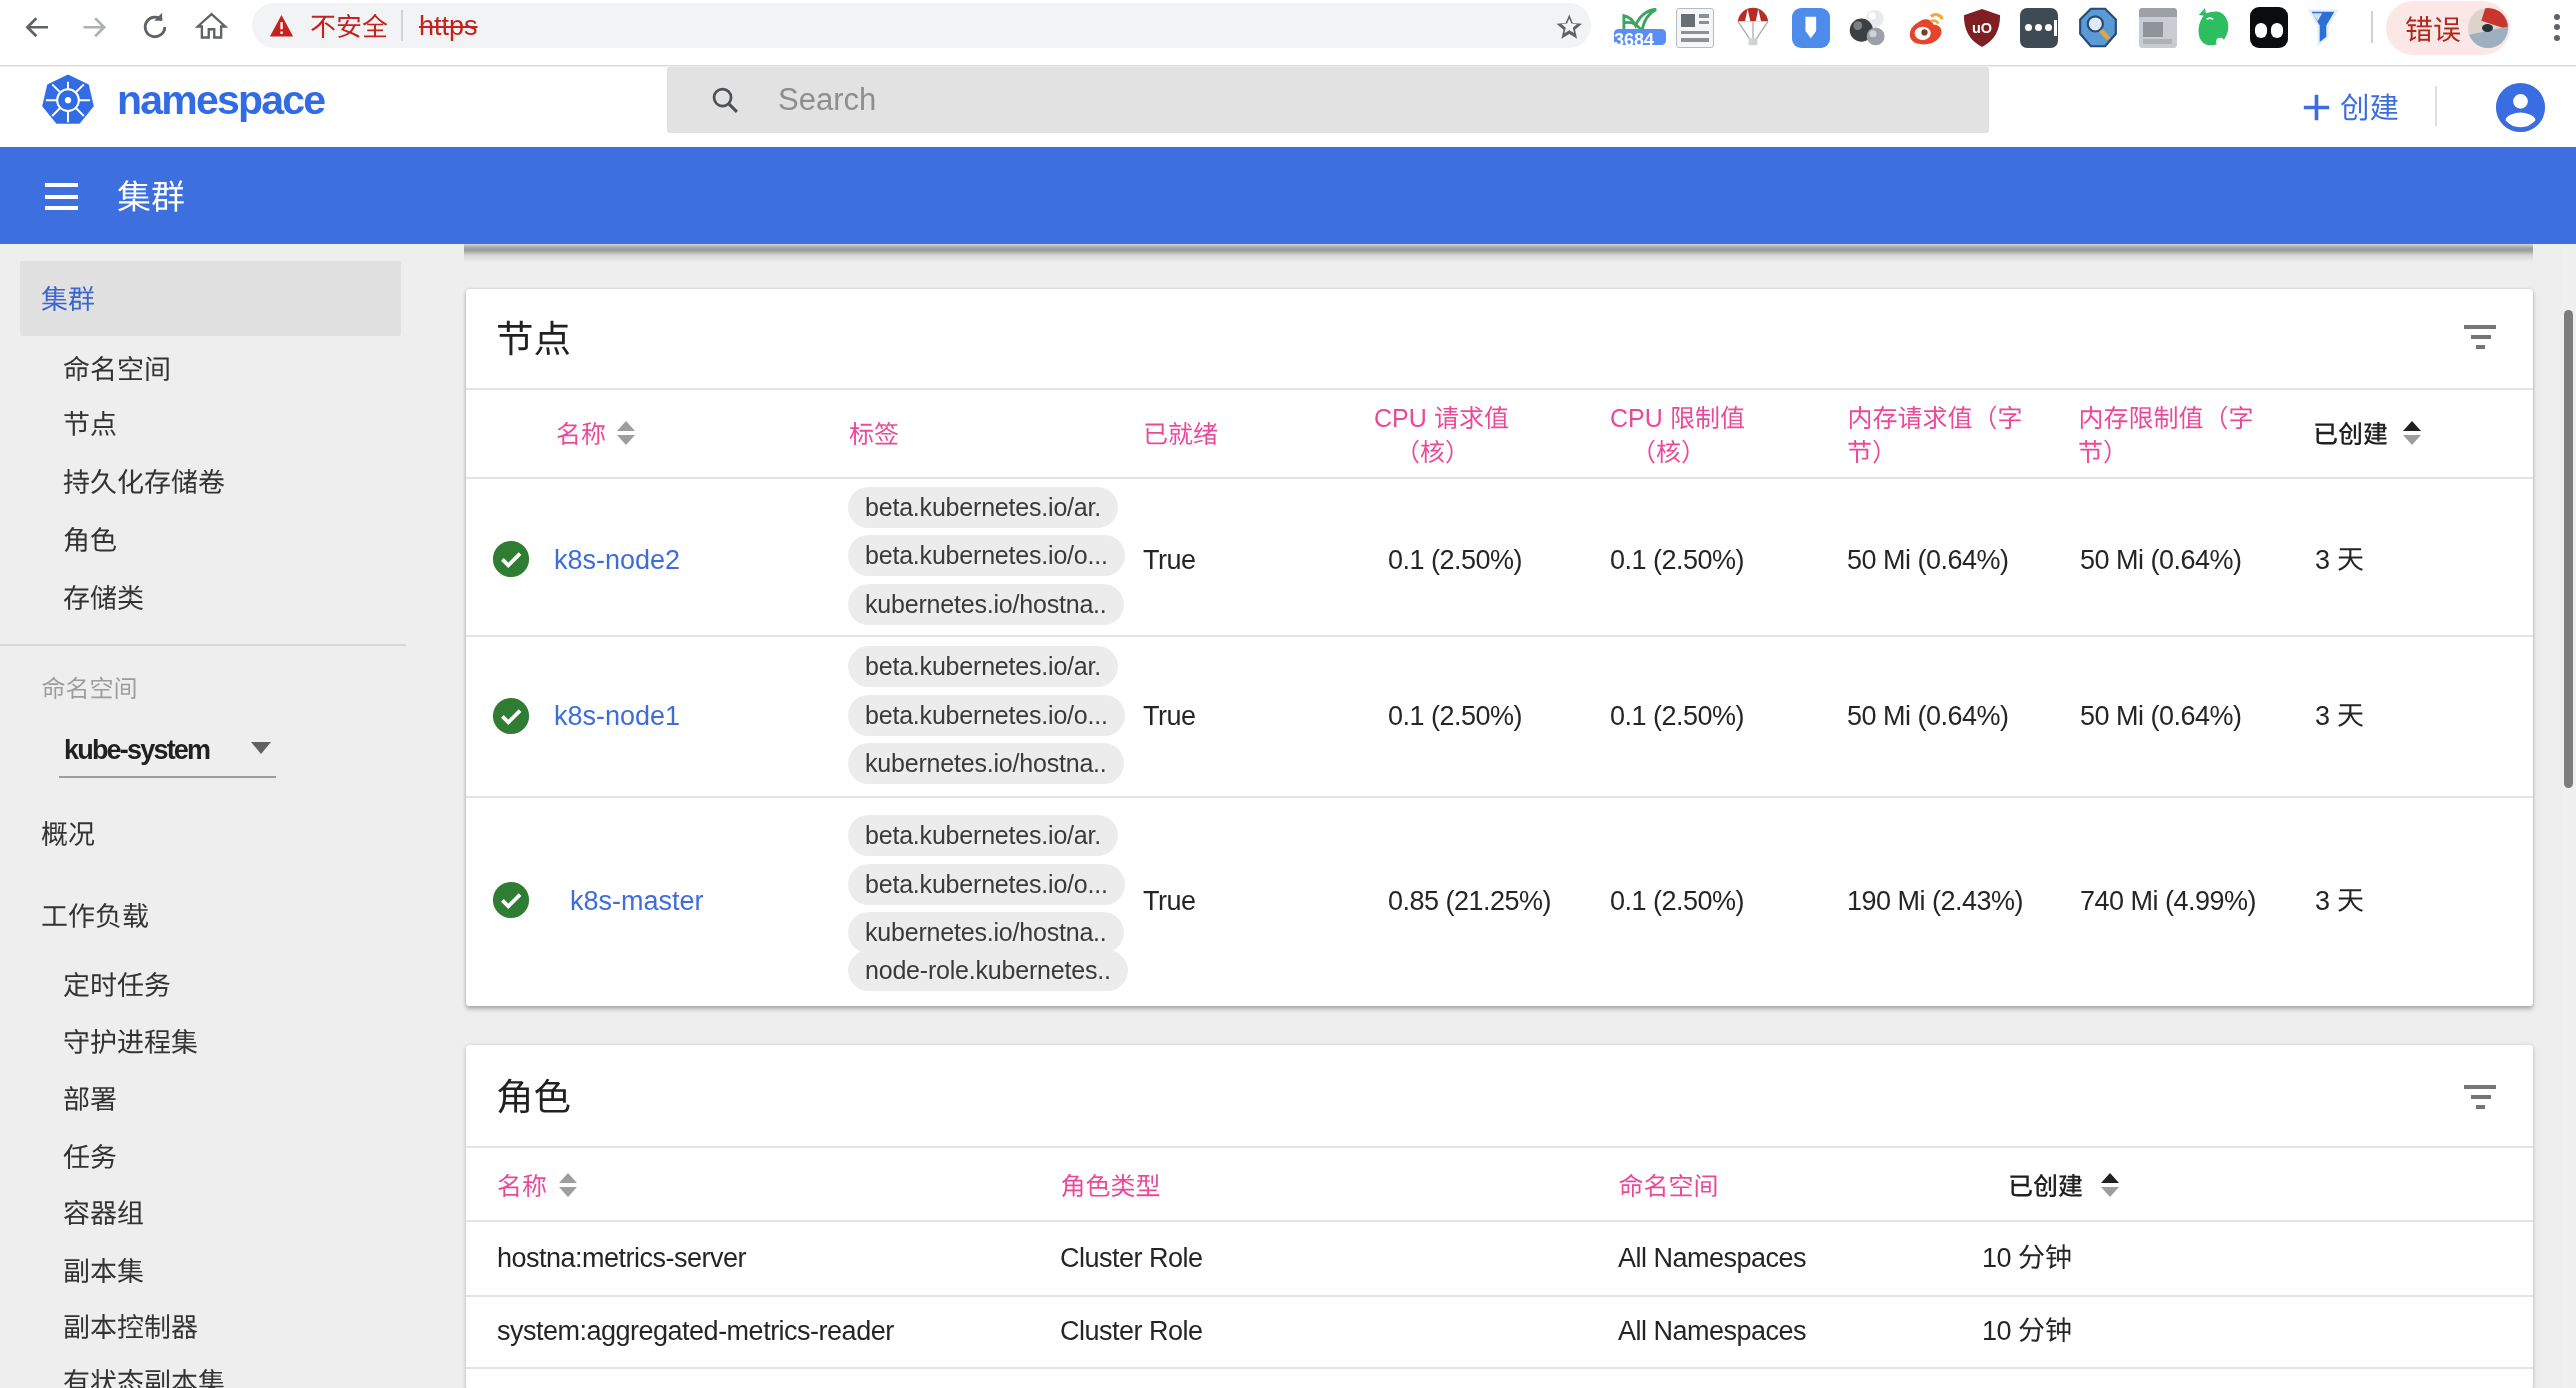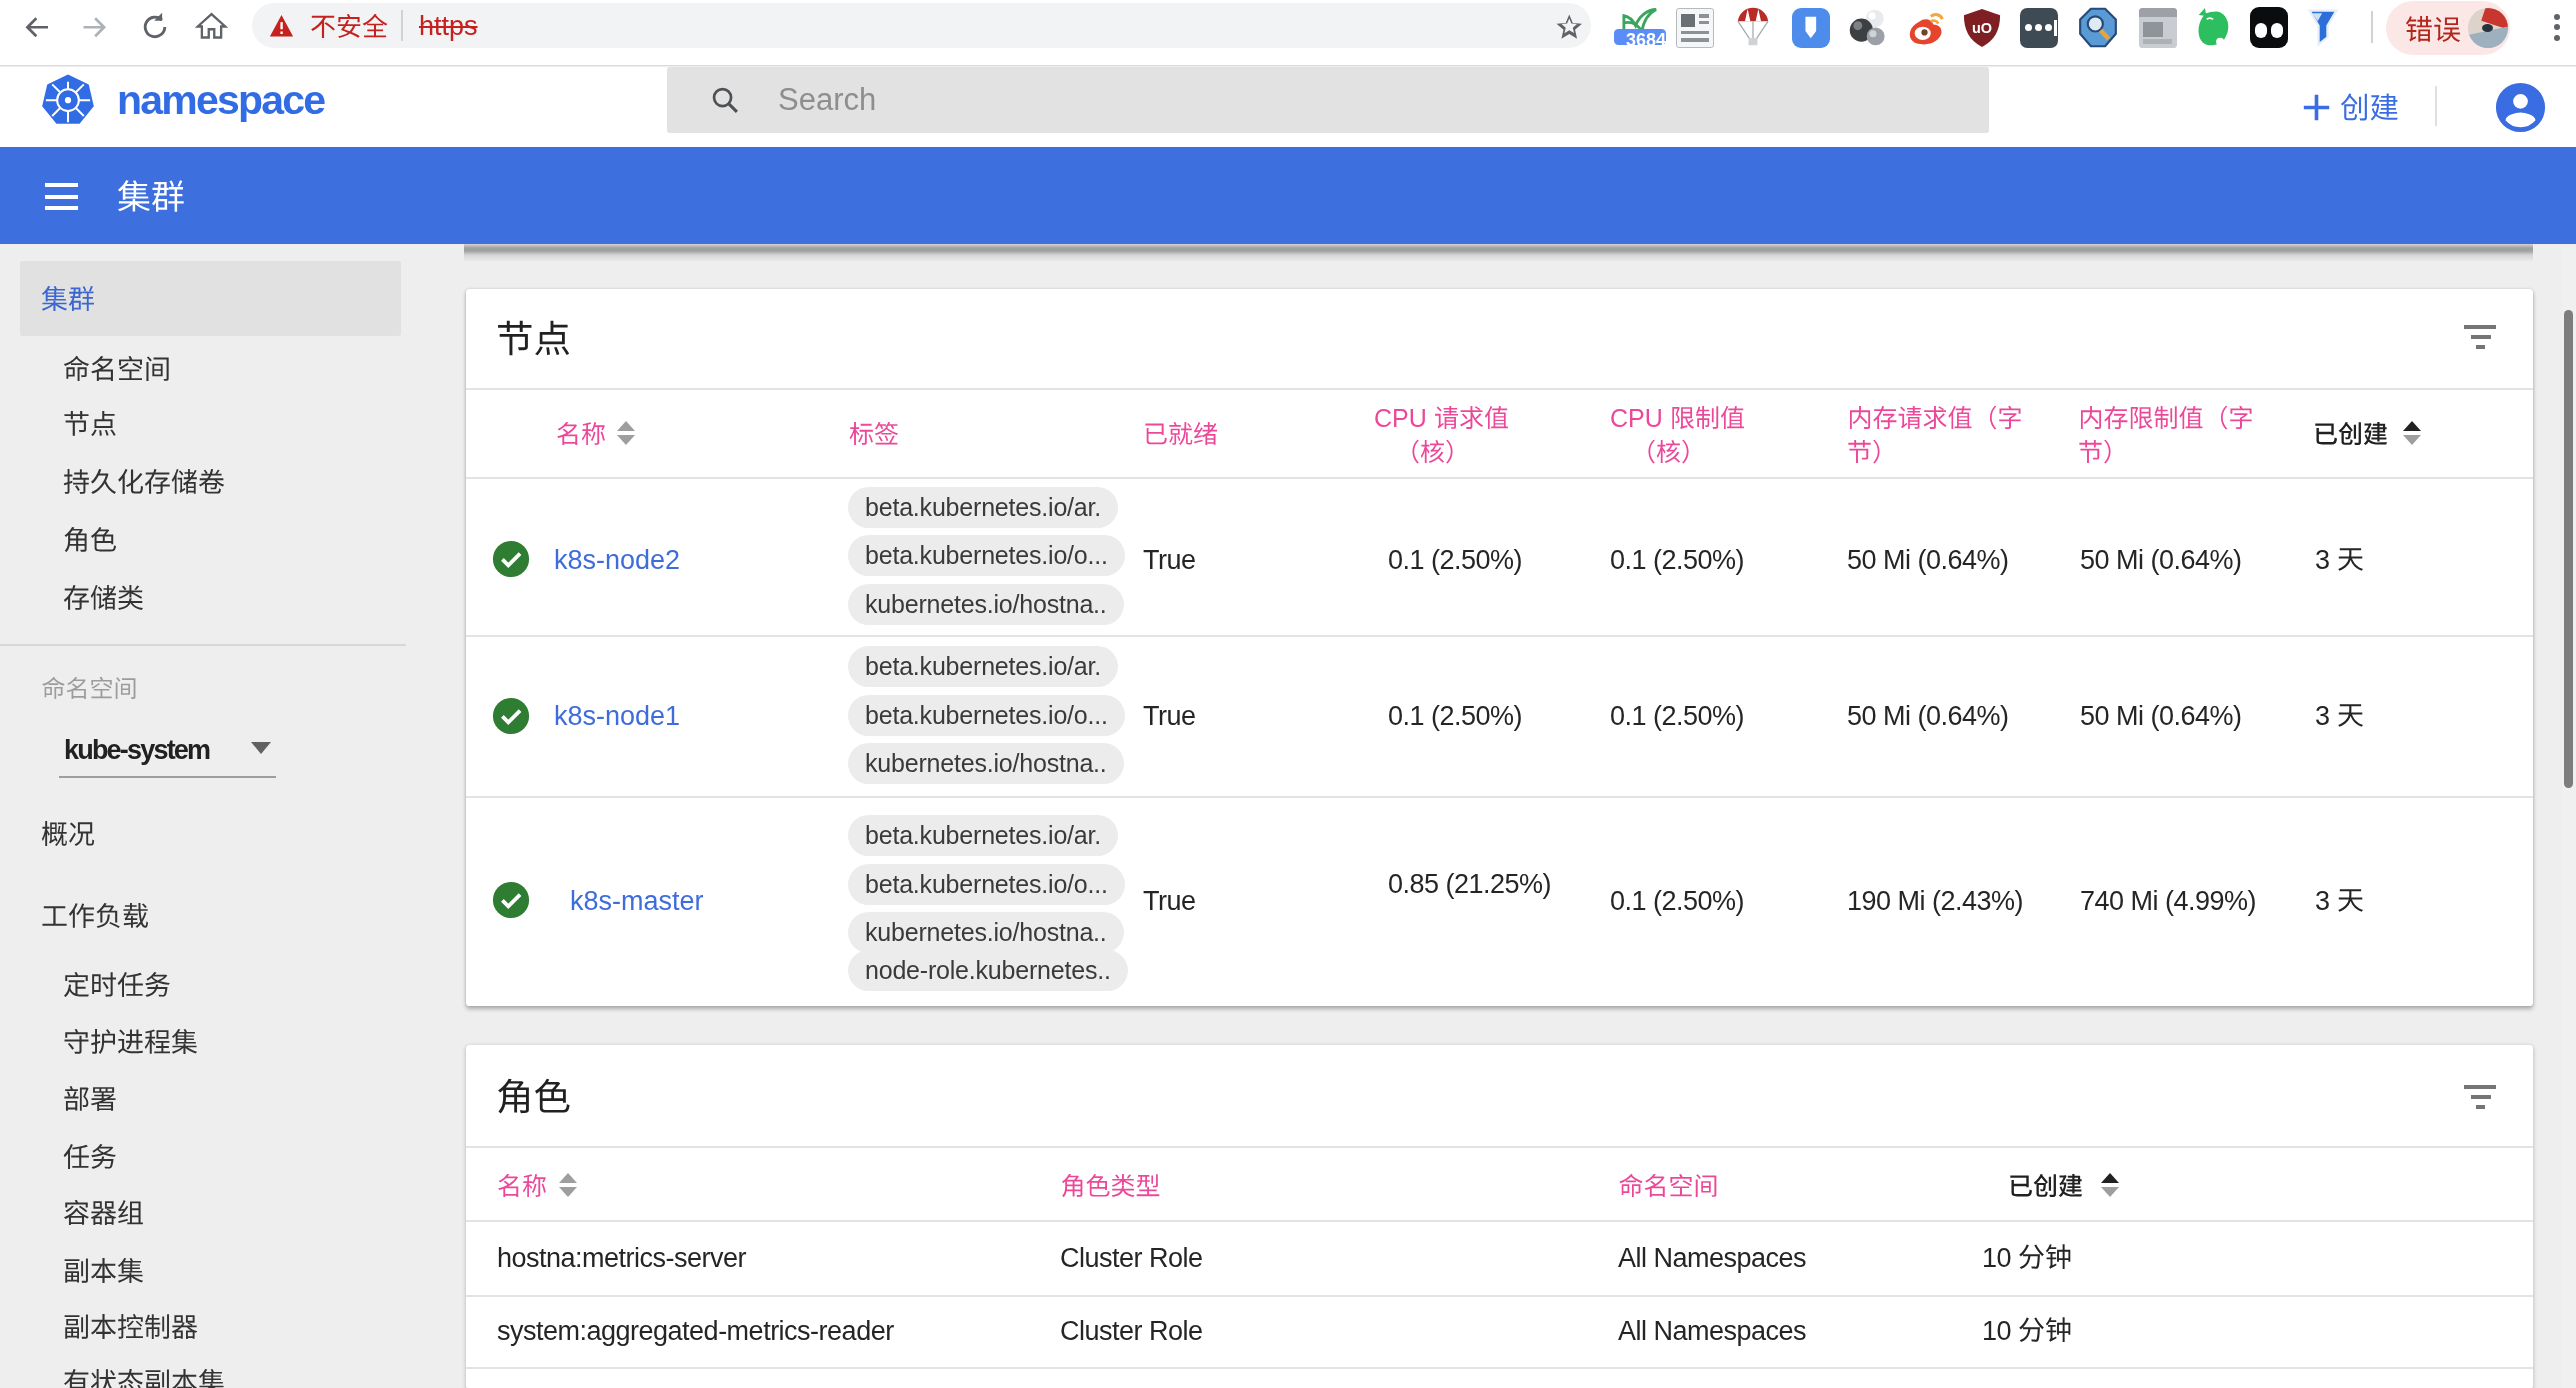--- a/index.html
+++ b/index.html
@@ -54,21 +54,21 @@
         <path fill="currentColor" d="M16.2 11.7C19.7 14 24 17.4 26.1 19.6L27.8 18C25.7 15.7 21.3 12.5 17.8 10.3ZM2 3.2V5.4H14.9C12 10.4 7 15.3 1.3 18.1C1.7 18.6 2.4 19.5 2.8 20C6.8 17.9 10.4 14.9 13.3 11.6V27.8H15.7V8.6C16.4 7.6 17.1 6.5 17.7 5.4H27V3.2ZM41 1.7C41.5 2.5 42 3.6 42.4 4.5H31.7V10.4H33.9V6.6H53V10.4H55.3V4.5H44.9C44.5 3.5 43.8 2.1 43.2 1.1ZM48 14.6C47.1 16.9 45.8 18.8 44.2 20.4C42.1 19.5 40 18.8 38 18.1C38.7 17.1 39.5 15.8 40.3 14.6ZM37.7 14.6C36.6 16.2 35.5 17.8 34.6 19.1C37 19.9 39.6 20.8 42.2 21.9C39.4 23.8 35.8 25 31.4 25.8C31.8 26.2 32.5 27.2 32.8 27.8C37.5 26.7 41.4 25.2 44.5 22.9C48.2 24.5 51.6 26.2 53.7 27.6L55.5 25.8C53.3 24.3 50 22.7 46.4 21.2C48.1 19.5 49.5 17.3 50.5 14.6H56.1V12.5H41.5C42.3 11 43 9.6 43.6 8.2L41.2 7.8C40.6 9.3 39.8 10.9 38.9 12.5H31V14.6ZM72.3 0.8C69.4 5.5 64.1 9.7 58.8 12.1C59.3 12.6 59.9 13.3 60.3 13.9C61.4 13.3 62.6 12.6 63.7 11.9V13.8H71.4V18.3H63.9V20.3H71.4V25.1H60.2V27H84.9V25.1H73.6V20.3H81.5V18.3H73.6V13.8H81.5V11.9C82.6 12.6 83.7 13.3 84.8 14C85.1 13.4 85.8 12.6 86.3 12.2C81.6 9.7 77.3 6.7 73.7 2.5L74.2 1.7ZM63.8 11.9C67.1 9.7 70.1 7 72.5 4.1C75.3 7.2 78.2 9.7 81.4 11.9Z"></path>
       </svg></span>
     <div class="sep-v" style="left:401px;top:10px;height:30.5px"></div>
     <span class="cell" style="left:419px;top:10.8px;color:#c5221f;font-size:27px;text-decoration:line-through">https</span>
     <svg class="abs" style="left:1554px;top:11.7px" width="30.5" height="30.5" viewBox="0 0 24 24">
       <path d="m22 9.24-7.19-.62L12 2 9.19 8.63 2 9.24l5.46 4.73L5.82 21 12 17.27 18.18 21l-1.63-7.03zm-10 5.12-3.76 2.27 1-4.28-3.32-2.88 4.38-.38L12 5.03l1.71 4.04 4.38.38-3.32 2.88 1 4.28z" fill="#5f6368"></path>
     </svg>
     <svg class="abs" style="left:1620px;top:5.4px" width="40" height="34" viewBox="0 0 44 38">
       <path d="M4 30V12c6 1 10 5 13 11C21 13 30 5 40 5c-8 4-14 12-16 25-4-8-11-12-20-10z" fill="none" stroke="#3ba55d" stroke-width="3.2"></path>
     </svg>
-    <div class="abs" style="left:1614px;top:29px;width:52px;height:16px;background:#5b8df6;border-radius:4.5px;color:#fff;font-size:18px;text-align:right;line-height:23.4px;font-weight:bold">3684</div>
+    <div class="abs" style="left:1614px;top:29px;width:52px;height:16px;background:#5b8df6;border-radius:4.5px;color:#fff;font-size:18px;text-align:left;line-height:23.4px;font-weight:bold">3684</div>
     <div class="abs" style="left:1676px;top:8px;width:38px;height:40px;background:#f5f6f7;border:1.8px solid #b7bbbf;border-radius:2.7px"></div>
     <div class="abs" style="left:1681px;top:14.4px;width:14.4px;height:12.6px;background:#6a6f74"></div>
     <div class="abs" style="left:1699px;top:14.4px;width:10px;height:3.6px;background:#8d9196"></div>
     <div class="abs" style="left:1699px;top:20.7px;width:10px;height:3.6px;background:#8d9196"></div>
     <div class="abs" style="left:1681px;top:30.5px;width:28px;height:3.6px;background:#8d9196"></div>
     <div class="abs" style="left:1681px;top:38px;width:28px;height:3.6px;background:#8d9196"></div>
     <svg class="abs" style="left:1735px;top:6.3px" width="36" height="41" viewBox="0 0 40 46">
       <path d="M20 2C11 2 4 9 3 17h34C36 9 29 2 20 2z" fill="#b92b27"></path>
       <path d="M14 3.5 17 17h-6zM26 3.5 23 17h6z" fill="#fff"></path>
       <path d="M3 17 17 38M37 17 23 38M20 17v21" stroke="#a6a8ab" stroke-width="1.4"></path>
@@ -315,21 +315,21 @@
       <svg class="abs" style="left:25.6px;top:592px" width="38" height="38" viewBox="0 0 42 42">
         <circle cx="21" cy="21" r="20" fill="#2e7d32"></circle>
         <path d="m11.5 21.5 6.5 6.5 13-13" stroke="#fff" stroke-width="4.2" fill="none"></path>
       </svg>
       <span class="cell link" style="left:104px;top:597px">k8s-master</span>
       <div class="chip" style="left:382px;top:526px">beta.kubernetes.io/ar.</div>
       <div class="chip" style="left:382px;top:575px">beta.kubernetes.io/o...</div>
       <div class="chip" style="left:382px;top:623px">kubernetes.io/hostna..</div>
       <div class="chip" style="left:382px;top:661px">node-role.kubernetes..</div>
       <span class="cell body30" style="left:677px;top:597px">True</span>
-      <span class="cell body30" style="left:922px;top:580px">0.85 (21.25%)</span>
+      <span class="cell body30" style="left:922px;top:597px">0.85 (21.25%)</span>
       <span class="cell body30" style="left:1144px;top:597px">0.1 (2.50%)</span>
       <span class="cell body30" style="left:1381px;top:597px">190 Mi (2.43%)</span>
       <span class="cell body30" style="left:1614px;top:597px">740 Mi (4.99%)</span>
       <span class="cell body30" style="left:1849px;top:597px">3 <svg class="z" width="27" height="27" viewBox="0 0 30 30">
           <path fill="currentColor" d="M2 12.7V15H13C11.9 19.3 9 23.7 1.3 26.8C1.7 27.3 2.4 28.2 2.7 28.7C10.4 25.6 13.7 21.1 15 16.7C17.5 22.6 21.4 26.7 27.4 28.7C27.8 28.1 28.5 27.2 29 26.7C22.9 24.9 18.8 20.7 16.6 15H28.1V12.7H15.8C16 11.6 16 10.4 16 9.4V5.8H26.8V3.5H3.1V5.8H13.6V9.4C13.6 10.4 13.6 11.6 13.4 12.7Z"></path>
         </svg></span>
     </div>
     <div class="card" style="top:1045px;height:344px;box-shadow:0 1.8px 4.5px rgba(0,0,0,0.25)">
       <span class="cell" style="left:30px;top:31px;color:#212121;font-size:38px"><svg class="z" width="75" height="38" viewBox="0 0 84 42">
           <path fill="currentColor" d="M11.2 14.3H20.4V19.6H11.2ZM11.2 11.4H11C12.3 10 13.5 8.6 14.5 7.1H26.4C25.4 8.6 24.2 10.2 23 11.4ZM33.6 14.3V19.6H23.6V14.3ZM14.2 1.6C12.1 5.8 8 10.9 2.4 14.7C3.1 15.2 4.2 16.3 4.7 17.1C5.9 16.2 7 15.3 8 14.4V21.9C8 27.1 7.4 33.7 2.8 38.4C3.4 38.8 4.7 40 5.2 40.7C8 37.9 9.5 34.3 10.3 30.6H20.4V39.4H23.6V30.6H33.6V36.2C33.6 36.9 33.3 37.1 32.6 37.1C31.9 37.1 29.3 37.2 26.7 37C27.1 37.9 27.7 39.3 27.8 40.2C31.3 40.2 33.6 40.2 35 39.6C36.3 39.1 36.8 38.1 36.8 36.2V11.4H26.7C28.3 9.7 29.9 7.6 30.9 5.8L28.8 4.3L28.3 4.5H16.3L17.6 2.2ZM11.2 22.3H20.4V27.8H10.8C11.1 25.9 11.2 24 11.2 22.3ZM33.6 22.3V27.8H23.6V22.3ZM61.9 16.3V23.6H52.2V16.3ZM65 16.3H75V23.6H65ZM67.1 8.2C65.9 10 64.3 11.9 62.7 13.3H51.6C53.3 11.7 54.8 10 56.2 8.2ZM56.9 1.6C53.9 7.2 48.8 12.3 43.6 15.5C44.2 16.2 45.1 17.8 45.4 18.4C46.7 17.6 47.9 16.6 49.1 15.6V33.6C49.1 38.5 51.2 39.6 57.9 39.6C59.4 39.6 72.5 39.6 74.1 39.6C80.4 39.6 81.7 37.7 82.4 31.2C81.5 31 80.2 30.5 79.4 30C78.9 35.5 78.2 36.7 74.1 36.7C71.2 36.7 59.9 36.7 57.7 36.7C53 36.7 52.2 36.1 52.2 33.6V26.6H75V28.5H78.2V13.3H66.6C68.5 11.3 70.5 8.9 71.9 6.6L69.8 5.2L69.2 5.4H58.1C58.7 4.5 59.2 3.5 59.7 2.6Z"></path>

